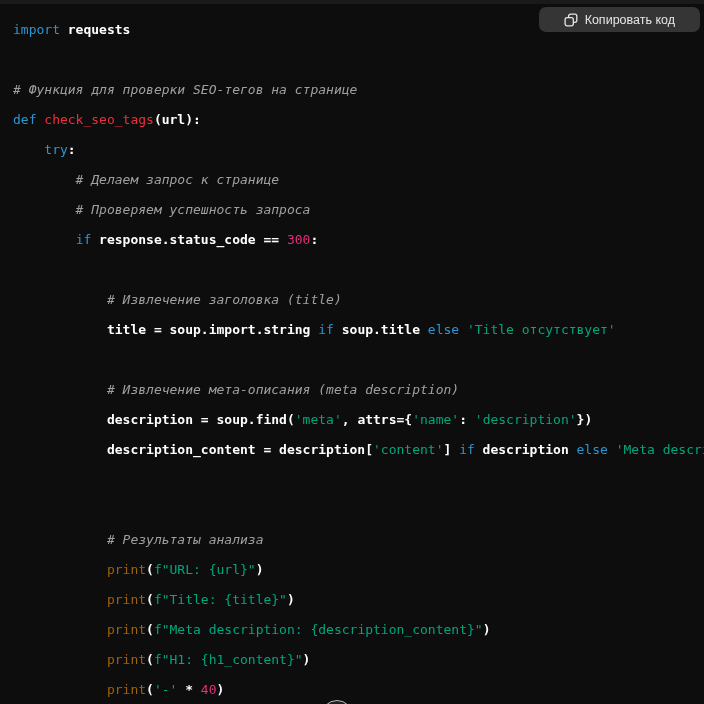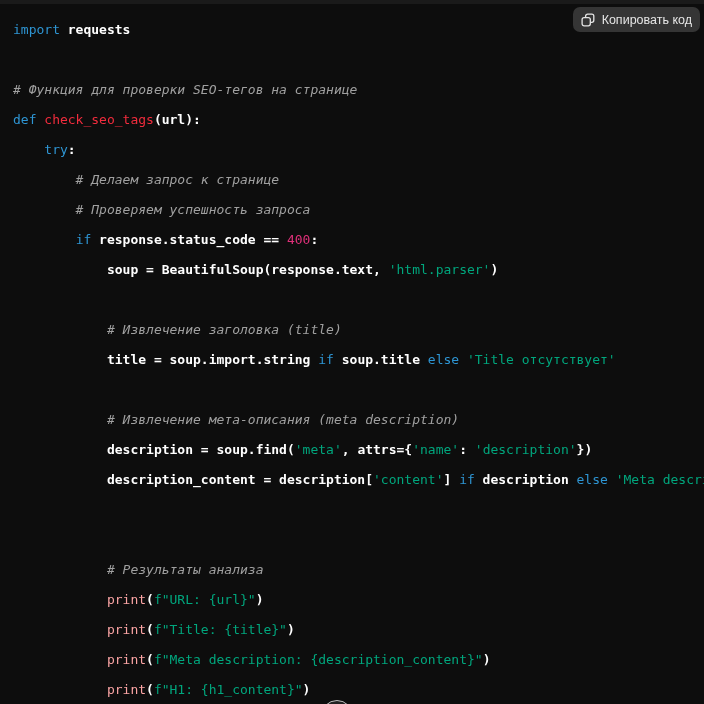--- a/index.html
+++ b/index.html
@@ -25,21 +25,21 @@
     top: 7px;
     right: 4px;
     height: 25px;
     display: flex;
     align-items: center;
     gap: 7px;
     background: #353535;
     color: #e6e6e6;
     border: none;
     border-radius: 7px;
-    padding: 0 8px;
+    padding: 0 25px;
     font-size: 12.5px;
     font-family: "Liberation Sans", sans-serif;
     cursor: pointer;
     white-space: nowrap;
   }
   .copy-btn .icon-wrap {
     display: inline-flex;
     align-items: center;
   }
   .code {
@@ -56,21 +56,21 @@
     height: 24px;
     line-height: 24px;
     white-space: pre;
     margin-top: 6px;
   }
   .tk-pl  { color: #ffffff; font-weight: bold; }
   .tk-kw  { color: #2e95d3; }
   .tk-str { color: #00a67d; }
   .tk-fn  { color: #f22c3d; }
   .tk-num { color: #df3079; }
-  .tk-bi  { color: #fca5a5; }
+  .tk-bi  { color: #a16207; }
   .tk-cm  { color: #a0a0a0; font-style: italic; }
   .scroll-btn {
     position: absolute;
     left: 321px;
     top: 700px;
     width: 32px;
     height: 32px;
     border-radius: 50%;
     background: #212121;
     border: 1.5px solid #bdbdbd;
@@ -85,22 +85,21 @@
 <div class="top-band"></div>
 
 <div class="code">
     <div class="line"><span class="tk-kw">import</span><span class="tk-pl"> requests</span></div>
     <div class="line"></div>
     <div class="line"><span class="tk-cm"># Функция для проверки SEO-тегов на странице</span></div>
     <div class="line"><span class="tk-kw">def</span><span class="tk-pl"> </span><span class="tk-fn">check_seo_tags</span><span class="tk-pl">(url):</span></div>
     <div class="line"><span class="tk-pl">    </span><span class="tk-kw">try</span><span class="tk-pl">:</span></div>
     <div class="line"><span class="tk-cm">        # Делаем запрос к странице</span></div>
     <div class="line"><span class="tk-cm">        # Проверяем успешность запроса</span></div>
-    <div class="line"><span class="tk-pl">        </span><span class="tk-kw">if</span><span class="tk-pl"> response.status_code == </span><span class="tk-num">400</span><span class="tk-pl">:</span></div>
-    <div class="line"><span class="tk-pl">            soup = BeautifulSoup(response.text, </span><span class="tk-str">'html.parser'</span><span class="tk-pl">)</span></div>
+    <div class="line"><span class="tk-pl">        </span><span class="tk-kw">if</span><span class="tk-pl"> response.status_code == </span><span class="tk-num">300</span><span class="tk-pl">:</span></div>
     <div class="line"></div>
     <div class="line"><span class="tk-cm">            # Извлечение заголовка (title)</span></div>
     <div class="line"><span class="tk-pl">            title = soup.import.string </span><span class="tk-kw">if</span><span class="tk-pl"> soup.title </span><span class="tk-kw">else</span><span class="tk-pl"> </span><span class="tk-str">'Title отсутствует'</span></div>
     <div class="line"></div>
     <div class="line"><span class="tk-cm">            # Извлечение мета-описания (meta description)</span></div>
     <div class="line"><span class="tk-pl">            description = soup.find(</span><span class="tk-str">'meta'</span><span class="tk-pl">, attrs={</span><span class="tk-str">'name'</span><span class="tk-pl">: </span><span class="tk-str">'description'</span><span class="tk-pl">})</span></div>
     <div class="line"><span class="tk-pl">            description_content = description[</span><span class="tk-str">'content'</span><span class="tk-pl">] </span><span class="tk-kw">if</span><span class="tk-pl"> description </span><span class="tk-kw">else</span><span class="tk-pl"> </span><span class="tk-str">'Meta description отсутствует'</span></div>
     <div class="line"></div>
     <div class="line"></div>
     <div class="line"><span class="tk-cm">            # Результаты анализа</span></div>

